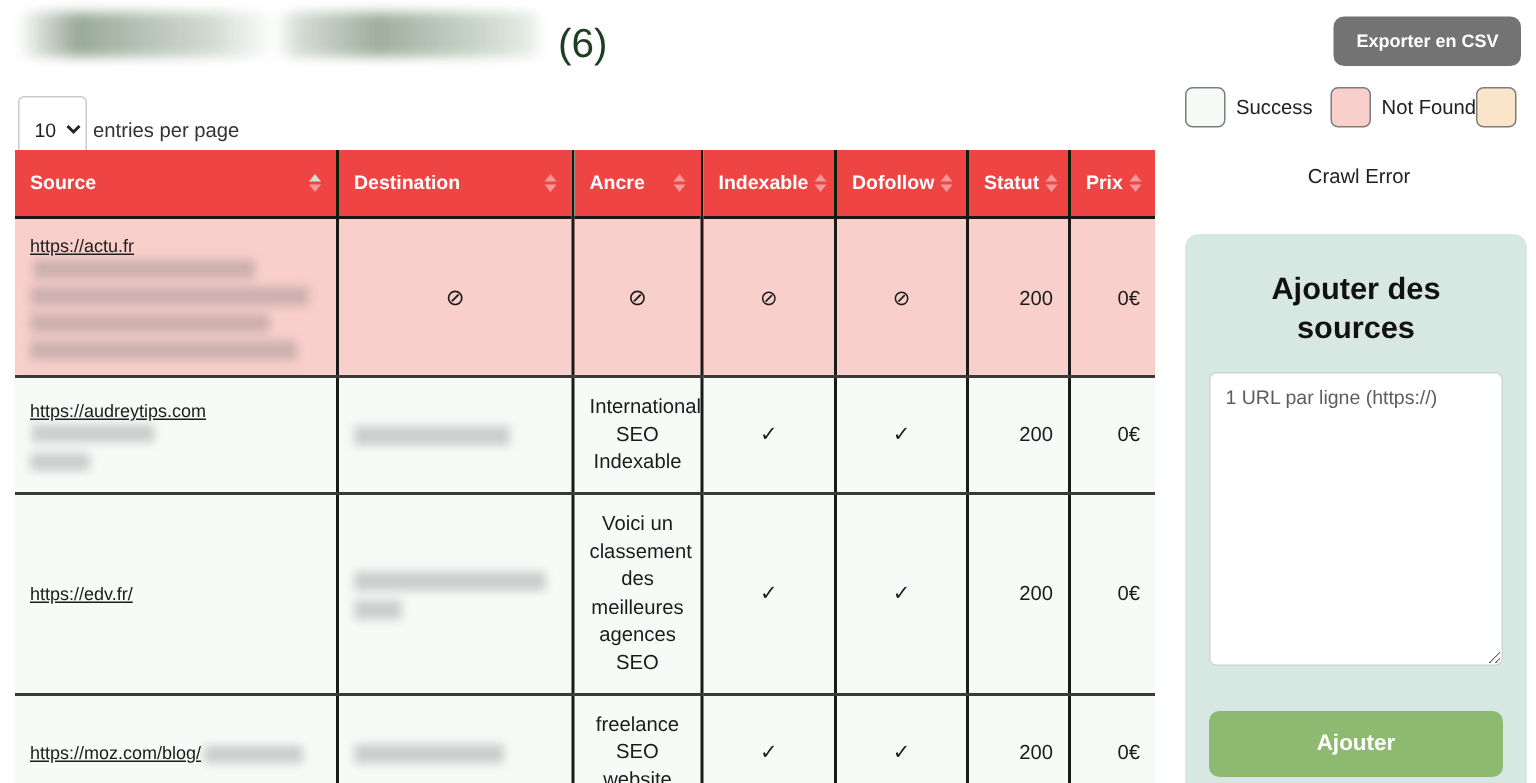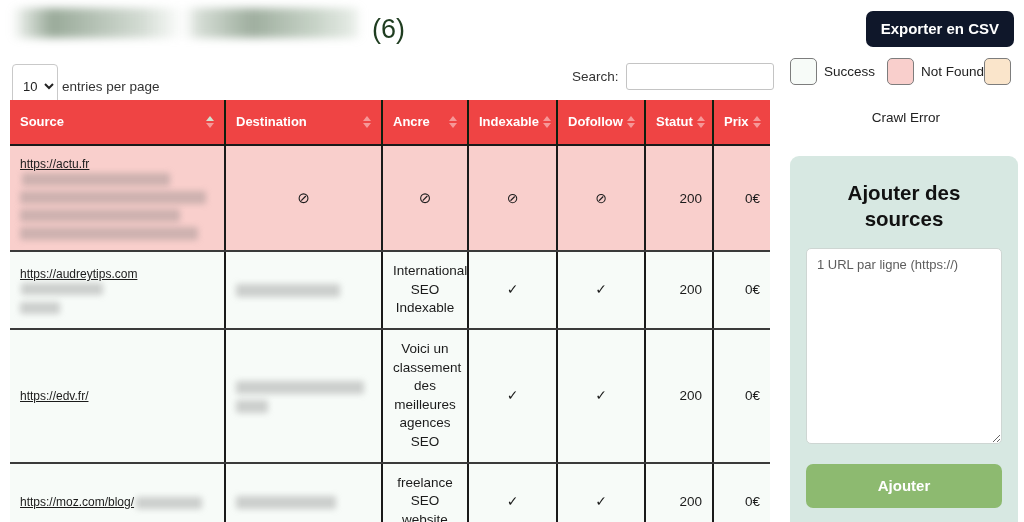--- a/index.html
+++ b/index.html
@@ -33,22 +33,22 @@
     vertical-align: middle;
   }
   #title-count {
     font-size: 27px; font-weight: 400; color: #1f3d20;
     letter-spacing: 0px;
   }
 
   
   #export-btn {
     position: absolute; right: 10px; top: 11px;
-    background: #0f172a; color: #ffffff;
-    font-size: 15px; font-weight: bold;
+    background: #737373; color: #ffffff;
+    font-size: 12px; font-weight: bold;
     border: none; border-radius: 7px;
     padding: 9px 15px 10px 15px;
     cursor: pointer;
     white-space: nowrap;
   }
 
   
   #entries-wrap {
     position: absolute; left: 12px; top: 64px;
     display: flex; align-items: center;
@@ -162,21 +162,21 @@
   }
   #urls-textarea {
     display: block; width: 100%; height: 196px;
     border: 1px solid #ced6d3; border-radius: 5px;
     background: #fff; resize: both;
     font-family: "Liberation Sans", sans-serif;
     font-size: 13px; color: #222; padding: 8px 10px;
   }
   #urls-textarea::placeholder { color: #5d5d5d; }
   #add-btn {
-    display: block; width: 100%; margin-top: 20px;
+    display: block; width: 100%; margin-top: 30px;
     background: #8dba70; color: #ffffff;
     border: none; border-radius: 7px;
     padding: 13px 0 14px 0;
     font-size: 15px; font-weight: bold;
     font-family: "Liberation Sans", sans-serif;
     cursor: pointer;
   }
 </style>
 </head>
 <body>
@@ -188,24 +188,20 @@
     <span id="title-count">(6)</span>
   </div>
 
   <button id="export-btn">Exporter en CSV</button>
 
   <div id="entries-wrap">
     <select id="entries-select"><option value="10">10</option><option value="25">25</option><option value="50">50</option><option value="100">100</option></select>
     <span id="entries-label">entries per page</span>
   </div>
 
-  <div id="search-wrap">
-    <span id="search-label">Search:</span>
-    <input id="search-input" type="text" placeholder="" style="">
-  </div>
 
   <div id="legend">
       <div class="legend-item" style="margin-right: 12px;">
         <div class="legend-swatch" style="background: rgb(247, 251, 248);"></div>
         <span class="legend-text">Success</span>
       </div>
       <div class="legend-item" style="margin-right: 0;">
         <div class="legend-swatch" style="background: rgb(249, 207, 204);"></div>
         <span class="legend-text">Not Found</span>
       </div>

